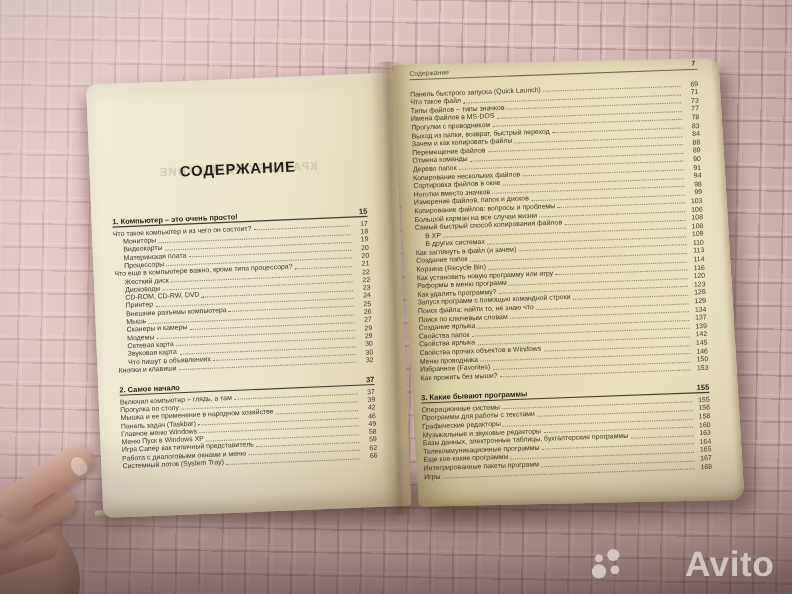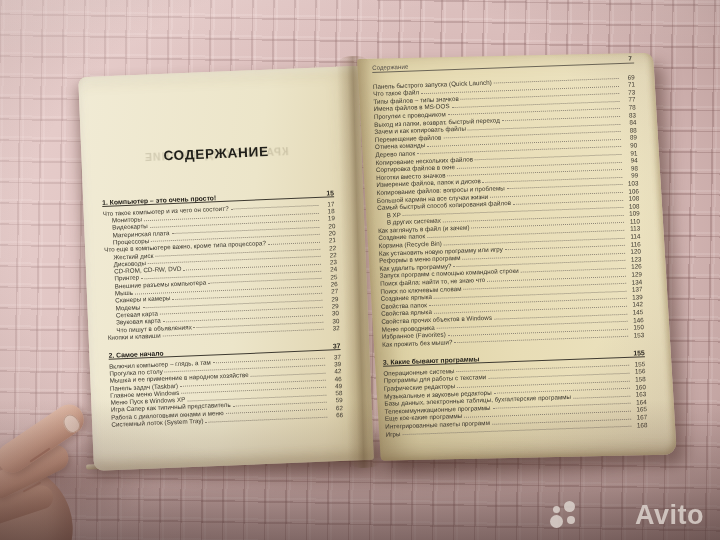--- a/index.html
+++ b/index.html
@@ -112,21 +112,21 @@
     radial-gradient(ellipse at 46% 42%, rgba(0,0,0,0) 55%, rgba(90,60,55,.16) 80%,
       rgba(70,45,42,.34) 100%);}
   .watermark{position:absolute;right:16px;bottom:8px;display:flex;align-items:center;
     gap:7px;z-index:8;opacity:.85;}
   .avito-logo{position:relative;width:30px;height:33px;}
   .avito-logo i{position:absolute;border-radius:50%;background:#dcd3cd;display:block;}
   .c1{width:7px;height:7px;left:3px;top:7px;}
   .c2{width:13px;height:13px;left:0;top:16px;}
   .c3{width:11px;height:11px;left:14px;top:2px;}
   .c4{width:8px;height:8px;left:17px;top:17px;}
-  .watermark .txt{font-weight:bold;font-size:27px;color:#dcd3cd;letter-spacing:.5px;margin-left:48px;}
+  .watermark .txt{font-weight:bold;font-size:32px;color:#dcd3cd;letter-spacing:.5px;margin-left:48px;}
 </style>
 </head>
 <body>
 
 <div id="photo">
 
   <div class="fabric"></div>
 
   <div class="book-shadow"></div>
   <div class="hand-shadow"></div>

